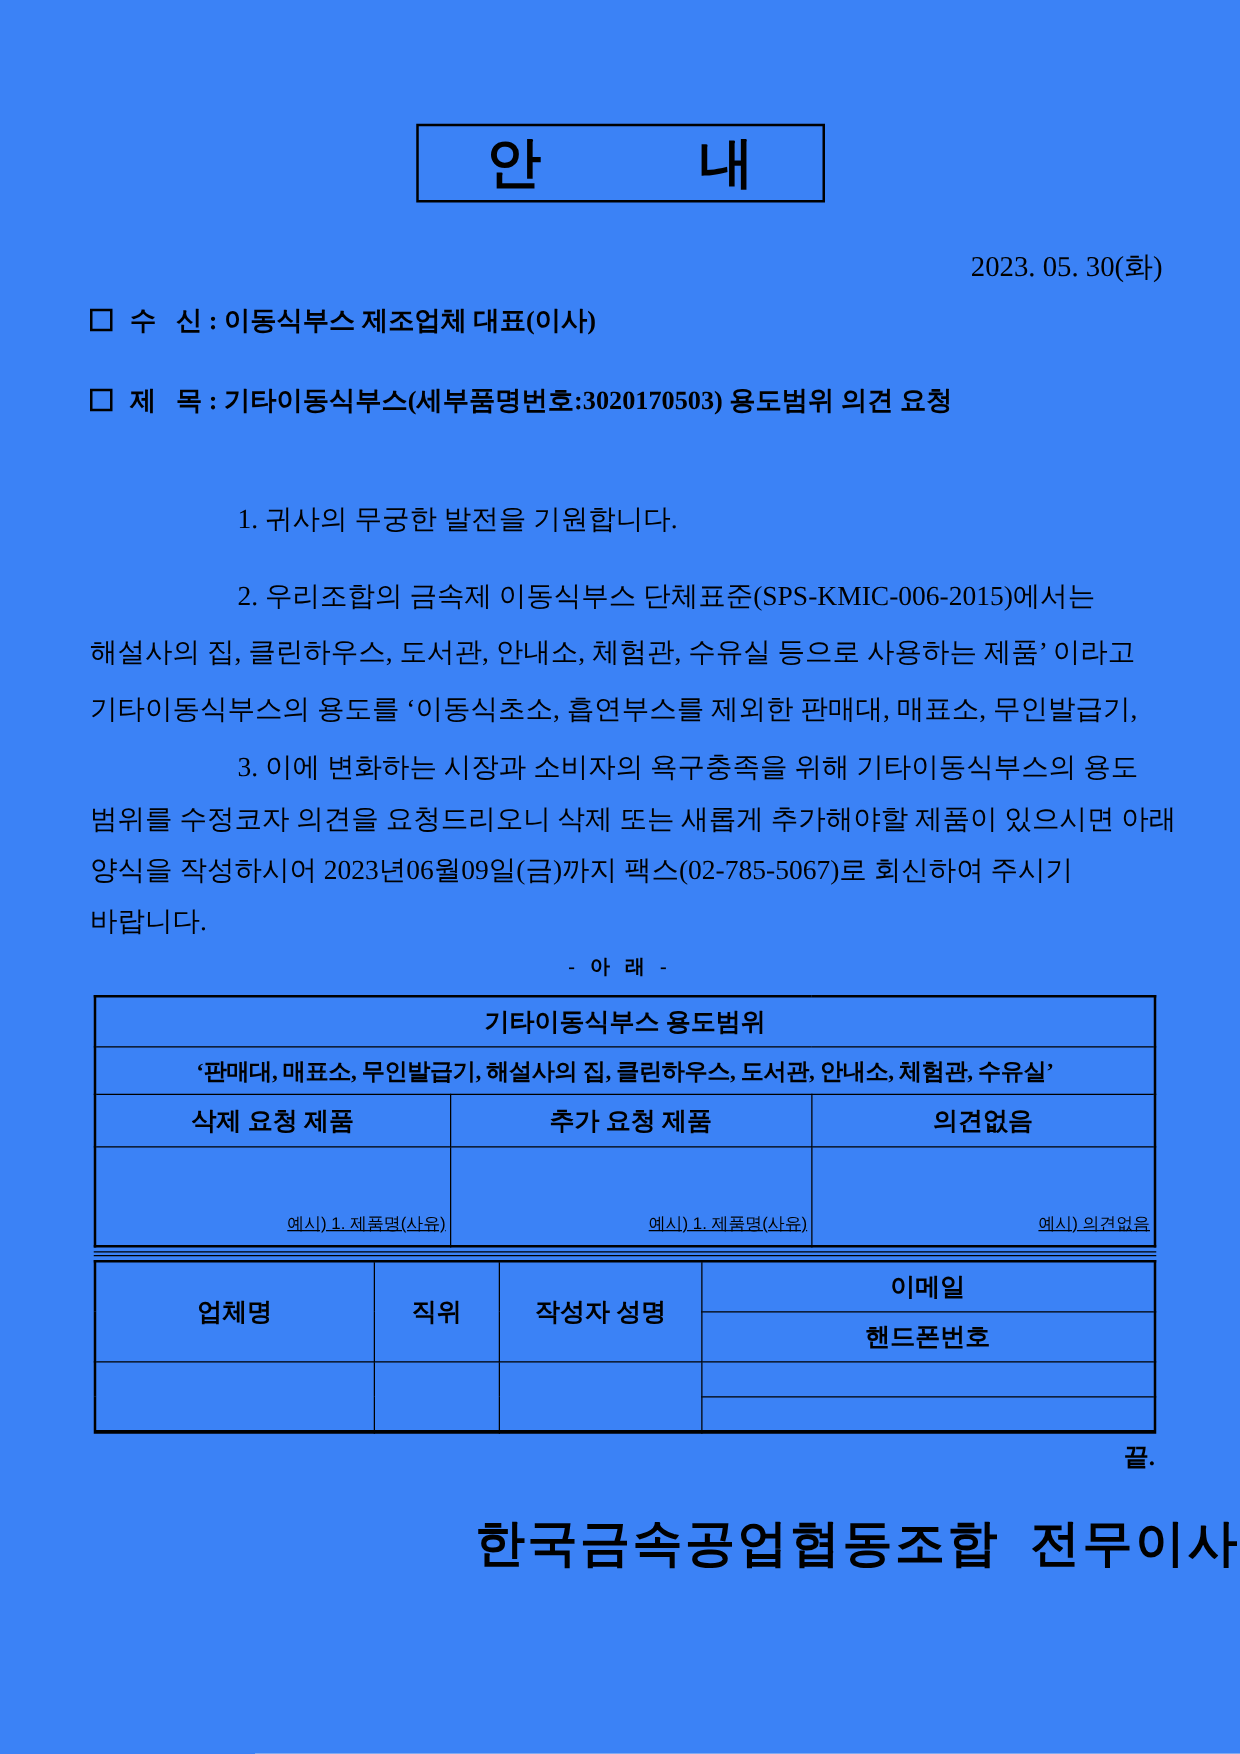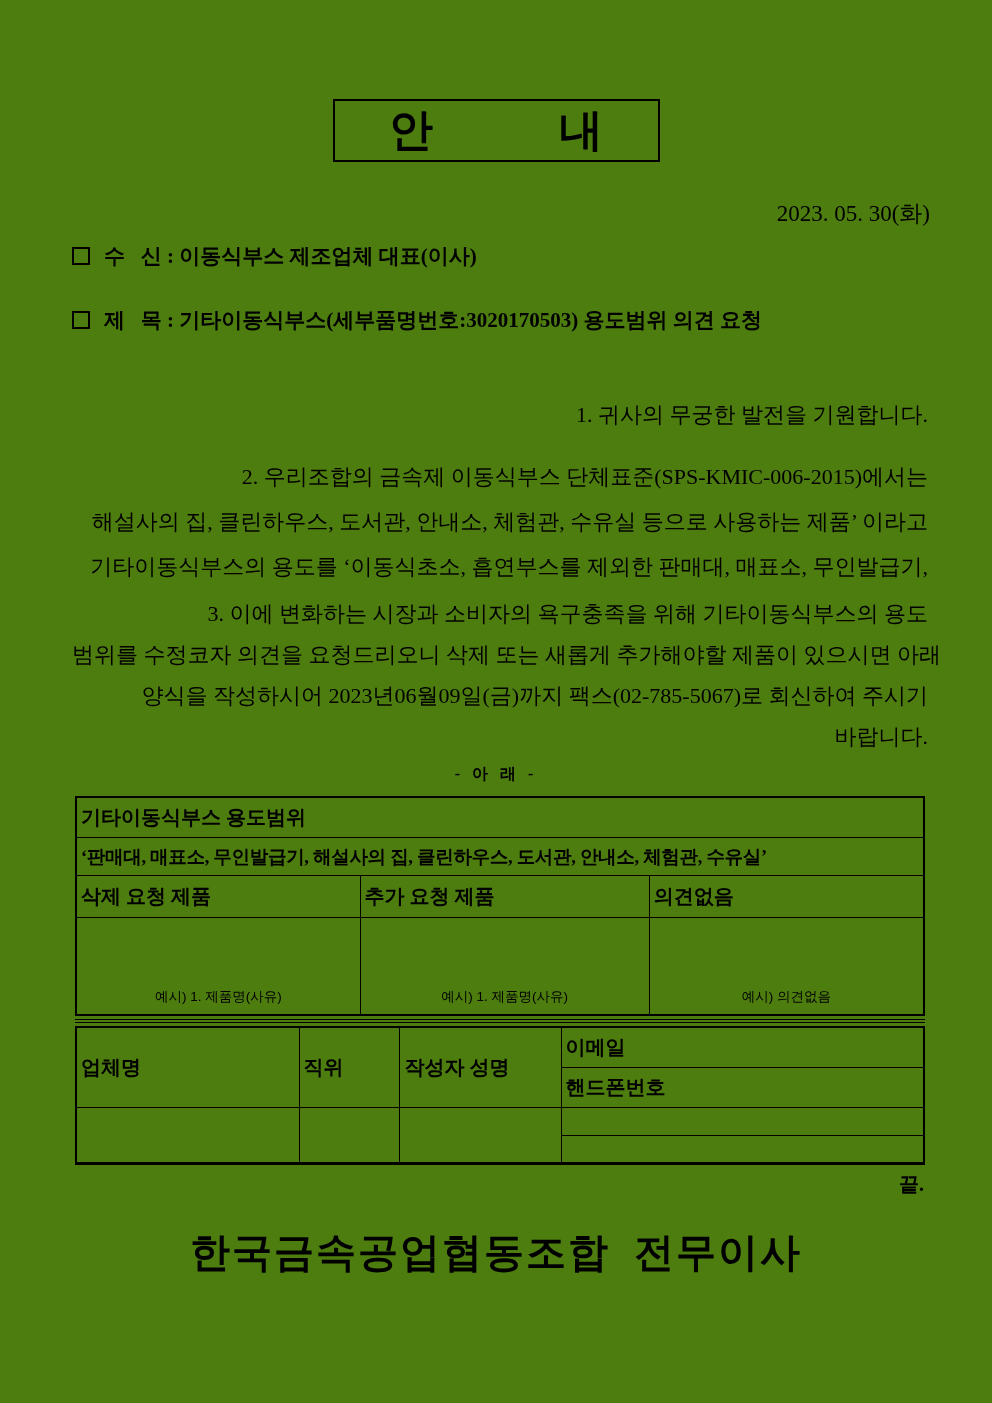--- a/index.html
+++ b/index.html
@@ -2,21 +2,21 @@
 <html><head>
 <meta charset="utf-8">
 <style>
   * { margin: 0; padding: 0; box-sizing: border-box; }
   html, body { background: #e8e8e8; }
   .page {
     position: relative;
     width: 992px;
     height: 1403px;
     margin: 0 auto;
-    background: #4d7c0f;
+    background: #3b82f6;
     color: #000000;
     font-family: "Liberation Serif", "DejaVu Serif", serif;
     overflow: hidden;
   }
 
   
   .title-box {
     width: 327px;
     height: 63px;
     margin: 99px auto 0;
@@ -62,21 +62,21 @@
     height: 18px;
     border: 2px solid #000;
     margin-right: 14px;
     flex: 0 0 auto;
   }
   .meta-label { white-space: pre; }
   .meta-value { white-space: pre; }
 
   
   .para { padding-left: 72px; padding-right: 64px; font-size: 22px; }
-  .para .line { line-height: 45px; white-space: nowrap; text-align: right; }
+  .para .line { line-height: 45px; white-space: nowrap; }
   .para .indent { padding-left: 118px; }
   .para1 { margin-top: 58px; }
   .para2 { margin-top: 17px; }
   .para3 { margin-top: 4px; }
   .para3 .line { line-height: 41px; font-family: Liberation Serif, serif; }
 
   .below-label {
     margin-top: 3px;
     text-align: center;
     font-size: 16px;
@@ -90,36 +90,38 @@
   .tbl {
     width: 850px;
     margin-left: 75px;
     border-collapse: collapse;
     table-layout: fixed;
   }
   .tbl td, .tbl th {
     border: 1px solid #000;
     font-size: 20px;
     font-weight: bold;
+    text-align: center;
     vertical-align: middle;
     padding: 0 4px;
     overflow: hidden;
   }
   .usage-table { margin-top: 8px; border: 2px solid #000; }
   .usage-title-row td { height: 40px; font-size: 20px; }
   .usage-subtitle-row td { height: 38px; font-size: 18.5px; letter-spacing: -0.3px; }
   .usage-header-row td { height: 42px; }
   .usage-body-row td {
-    height: 98px;
+    height: 80px;
     vertical-align: bottom;
-    text-align: center;
+    text-align: right;
     font-family: "Liberation Sans", "DejaVu Sans", sans-serif;
     font-size: 13.5px;
     font-weight: normal;
     padding: 0 3px 8px 3px;
+    text-decoration: underline;
   }
 
   .tables-divider {
     width: 850px;
     margin: 3px 0 3px 75px;
     height: 4px;
     border-top: 1px solid #000;
     border-bottom: 1px solid #000;
   }
 
@@ -133,21 +135,21 @@
     margin-top: 6px;
     padding-right: 68px;
     text-align: right;
     font-size: 20px;
     font-weight: bold;
     height: 26px;
     line-height: 26px;
   }
   .signature {
     margin-top: 28px;
-    text-align: center;
+    text-align: right;
     font-size: 40px;
     font-weight: bold;
     white-space: pre;
     letter-spacing: 2px;
   }
 </style>
 </head>
 <body>
 
 <div class="page">

